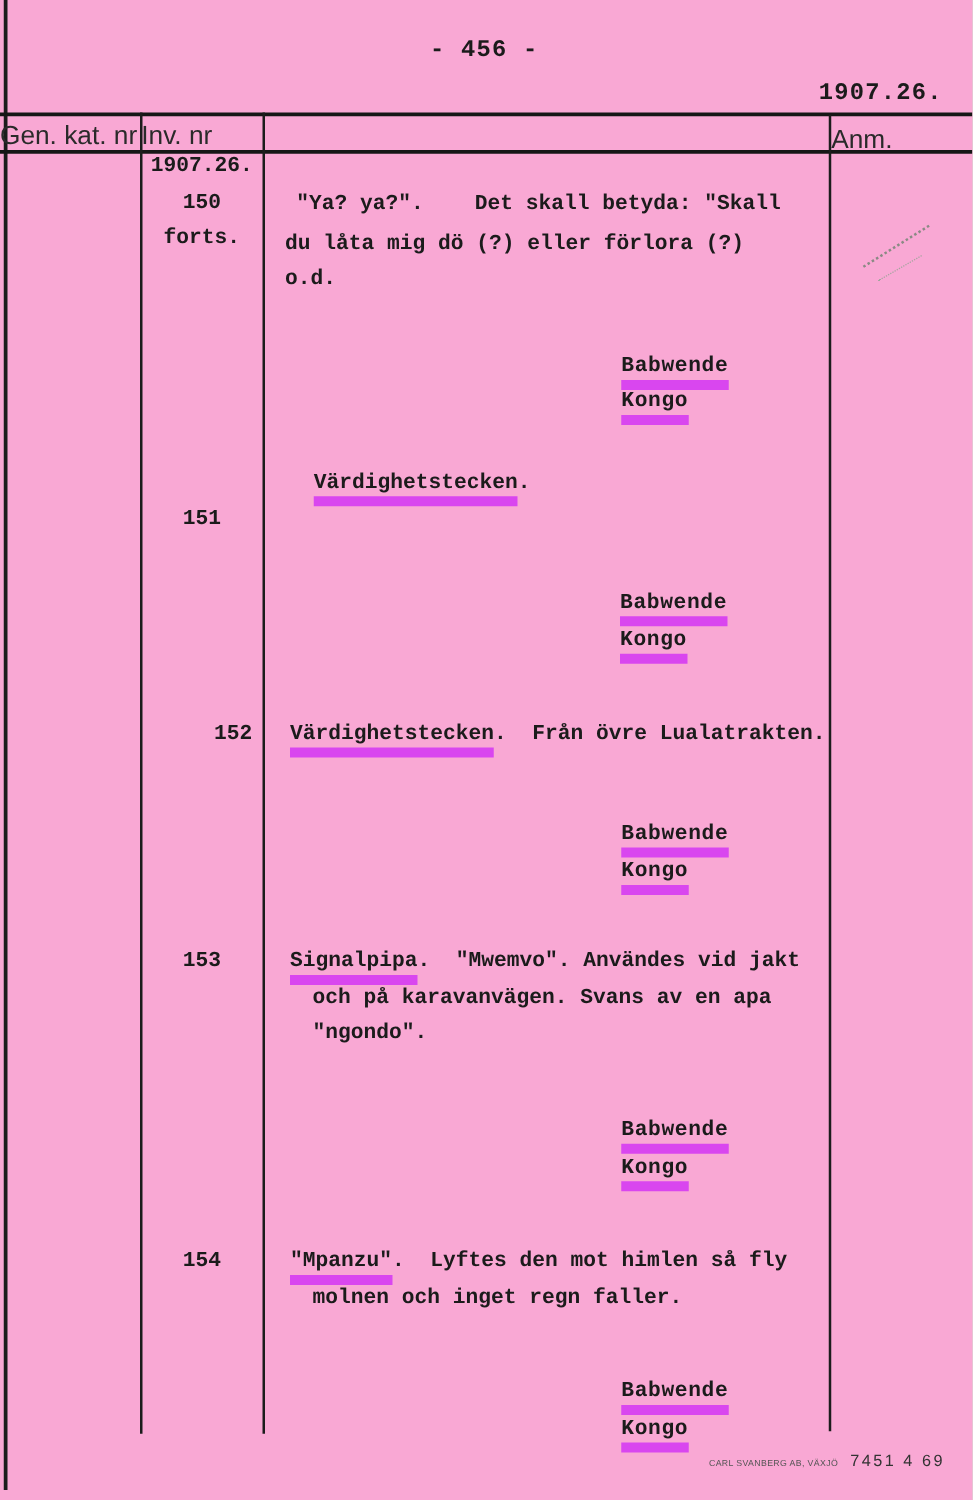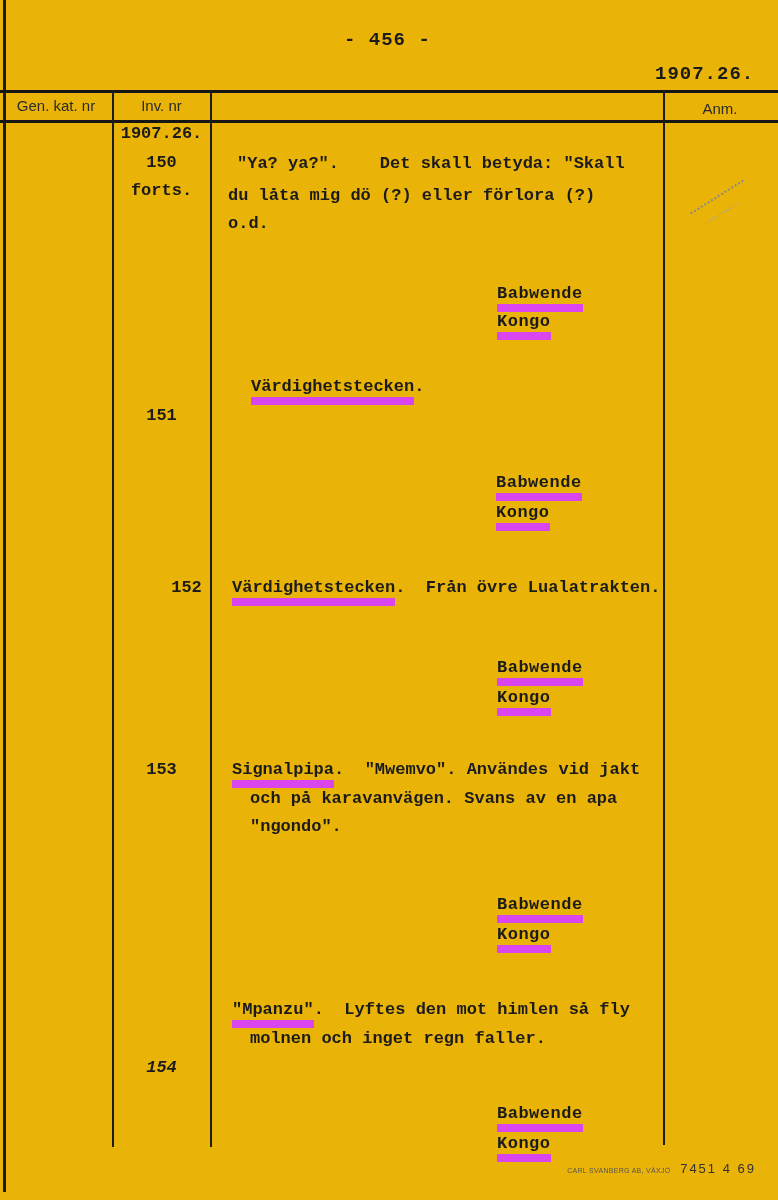--- a/index.html
+++ b/index.html
@@ -1,39 +1,39 @@
 <!DOCTYPE html>
 <html><head>
 <meta charset="utf-8">
 <style>
   html,body{margin:0;padding:0;background:#d8d8d4;}
   .page{
     position:relative;
     width:778px;height:1200px;
     margin:0 auto;
-    background:#eab308;
+    background:#f9a8d4;
     overflow:hidden;
     font-family:"Liberation Mono","DejaVu Sans Mono",monospace;
     color:#171717;
   }
   .tw{
     position:absolute;
     font-family:"Liberation Mono","DejaVu Sans Mono",monospace;
     font-weight:bold;
     font-size:17px;
     line-height:20px;
     color:#1b1b1b;
     white-space:pre;
   }
   .hdr{
     position:absolute;
     font-family:"Liberation Sans","DejaVu Sans",sans-serif;
-    font-size:15px;
+    font-size:21px;
     color:#2a2a2a;
-    text-align:center;
+    text-align:left;
     white-space:pre;
   }
   .u{border-bottom:8px solid #d946ef;padding-bottom:1px;}
   .origin{letter-spacing:0.5px;}
   .rule-h{position:absolute;background:#161616;}
   .rule-v{position:absolute;background:#1c1c1c;}
   .big{font-size:19px;letter-spacing:1px;}
   .inv{width:99px;left:112px;text-align:center;}
   .footer-credit{
     font-family:"Liberation Sans","DejaVu Sans",sans-serif;
@@ -125,21 +125,21 @@
   <div>
     <div class="tw inv" style="top:760px;">153</div>
     <div class="tw" style="left:232px;top:760px;"><span class="u">Signalpipa</span><span>.  "Mwemvo". Användes vid jakt</span></div>
     <div class="tw" style="left:250px;top:789px;">och på karavanvägen. Svans av en apa</div>
     <div class="tw" style="left:250px;top:817px;">"ngondo".</div>
     <div class="tw origin" style="left:497px;top:895px;"><span class="u">Babwende</span></div>
     <div class="tw origin" style="left:497px;top:925px;"><span class="u">Kongo</span></div>
   </div>
 
   <div>
-    <div class="tw inv" style="top:1058px;font-style:italic;">154</div>
+    <div class="tw inv" style="top:1000px;">154</div>
     <div class="tw" style="left:232px;top:1000px;"><span class="u">"Mpanzu"</span><span>.  Lyftes den mot himlen så fly</span></div>
     <div class="tw" style="left:250px;top:1029px;">molnen och inget regn faller.</div>
     <div class="tw origin" style="left:497px;top:1104px;"><span class="u">Babwende</span></div>
     <div class="tw origin" style="left:497px;top:1134px;"><span class="u">Kongo</span></div>
   </div>
 
   <div style="position:absolute;right:22px;top:1160px;white-space:nowrap;">
     <span class="footer-credit">CARL SVANBERG AB, VÄXJÖ</span>
     <span class="footer-code">7451 4 69</span>
   </div>

